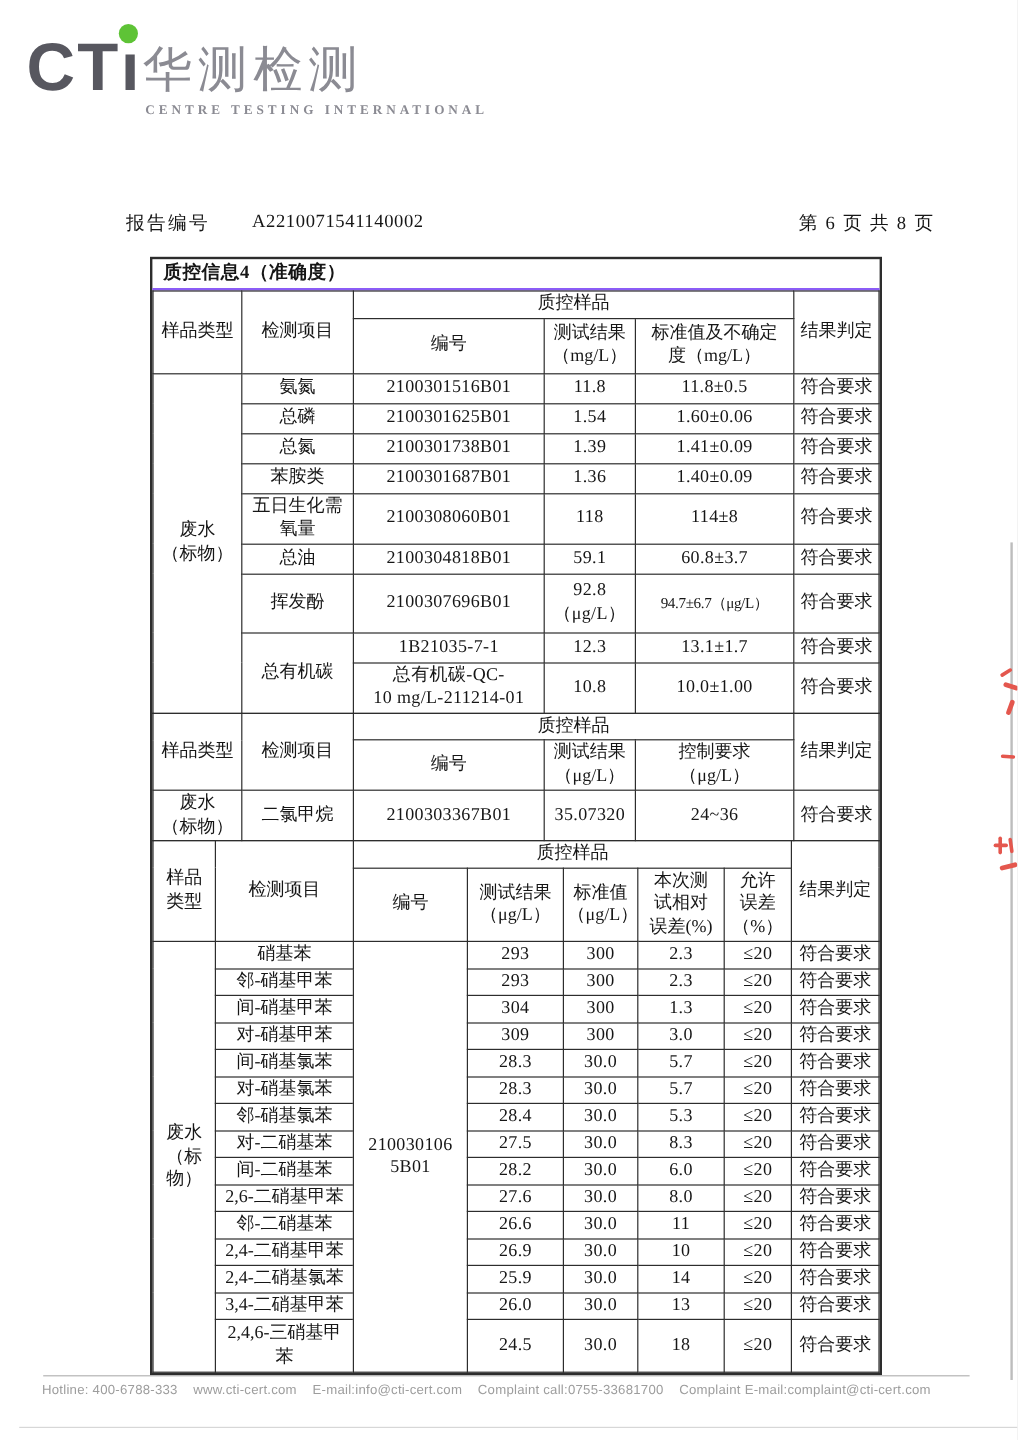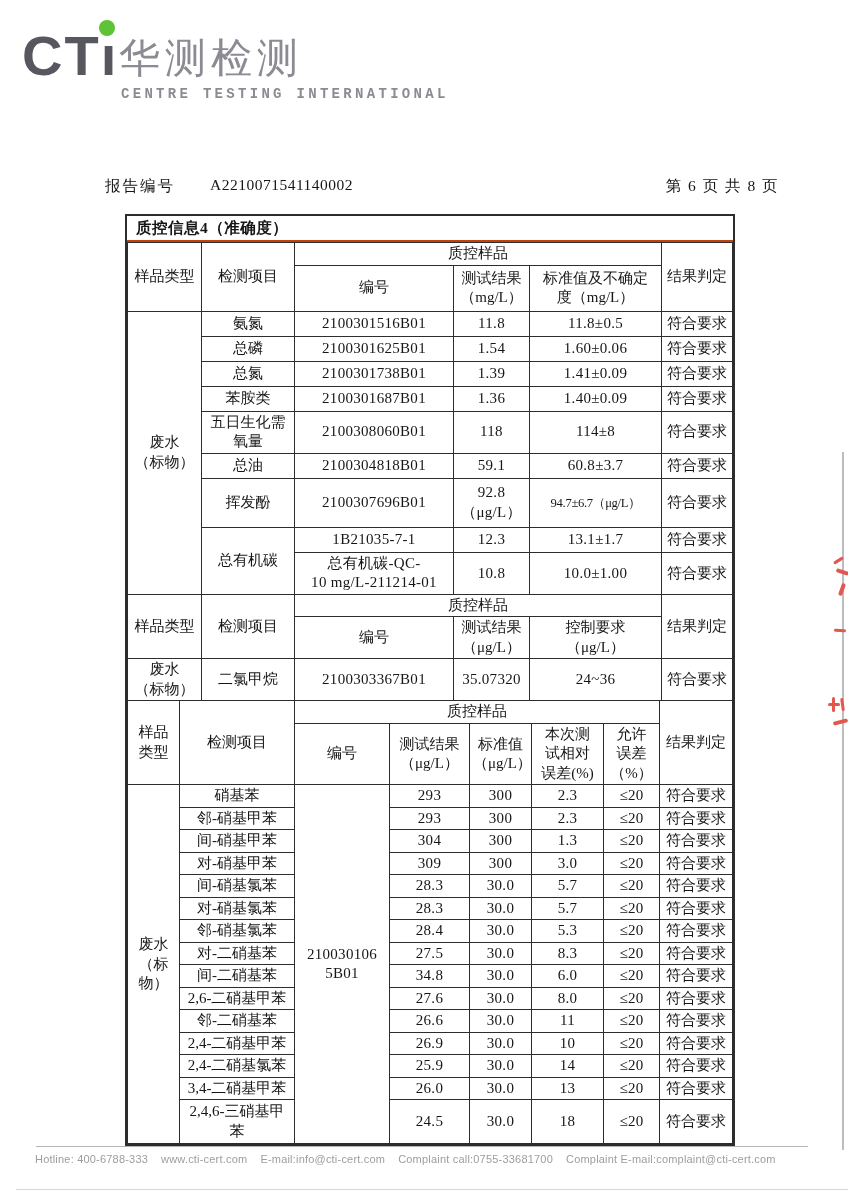--- a/index.html
+++ b/index.html
@@ -6,32 +6,32 @@
   .page{position:relative;width:848px;height:1200px;background:#ffffff;overflow:hidden;
         font-family:"Liberation Serif","DejaVu Serif",serif;color:#161616;margin:0 auto;}
 
   
   .logo{position:absolute;left:22px;top:12px;width:300px;height:92px;}
   .logo-letters{position:absolute;left:0;top:16px;font-family:"Liberation Sans","DejaVu Sans",sans-serif;
         font-weight:700;font-size:56px;line-height:1;color:#57575f;letter-spacing:2px;}
   .logo-dot{position:absolute;left:77px;top:8px;width:16px;height:16px;border-radius:50%;background:#5ec336;}
   .logo-cn{position:absolute;left:97px;top:26px;font-family:"Liberation Sans","DejaVu Sans",sans-serif;
         font-size:41px;line-height:1;color:#8b8b93;letter-spacing:5px;font-weight:500;white-space:nowrap;}
-  .logo-sub{position:absolute;left:99px;top:74px;font-family:Liberation Mono, monospace;
-        font-size:14px;color:#8b8b93;letter-spacing:3.3px;font-weight:600;white-space:nowrap;text-align:right;}
+  .logo-sub{position:absolute;left:99px;top:74px;font-family:Liberation Serif, serif;
+        font-size:11px;color:#8b8b93;letter-spacing:3.3px;font-weight:600;white-space:nowrap;text-align:right;}
 
   
   .report-line{position:absolute;left:0;top:176px;width:848px;height:22px;font-size:15.5px;padding-left:32px;}
   .report-label{position:absolute;left:105px;letter-spacing:2px;}
   .report-no{position:absolute;left:210px;letter-spacing:.5px;}
   .page-info{position:absolute;right:101px;letter-spacing:1.5px;}
 
   
   .tablewrap{position:absolute;left:125px;top:214px;width:606px;border:2px solid #2d2d2d;background:#fff;}
-  .tbl-title{height:24px;line-height:24px;border-bottom:2px solid #c2410c;font-weight:700;
+  .tbl-title{height:24px;line-height:24px;border-bottom:2px solid #8b5cf6;font-weight:700;
         font-size:15.5px;padding-left:9px;letter-spacing:.5px;}
   table.t{border-collapse:collapse;table-layout:fixed;width:100%;}
   table.t2,table.t3{margin-top:-1px;}
   .t td{border:1px solid #2d2d2d;text-align:center;vertical-align:middle;font-size:15px;
         white-space:pre-line;padding:1px 3px;line-height:1.3;overflow:hidden;}
   .t td.hd{font-size:15px;}
   .t td.sm{font-size:12.6px;white-space:nowrap;letter-spacing:-.3px;padding:16px 1px;}
   .t td.num{letter-spacing:.3px;}
   .t td.brk{word-break:break-all;padding:1px 9px;}
 
@@ -290,21 +290,21 @@
       <tr style="height:20px">
         <td>对-二硝基苯</td>
         <td class="num">27.5</td>
         <td class="num">30.0</td>
         <td class="num">8.3</td>
         <td class="num">≤20</td>
         <td>符合要求</td>
       </tr>
       <tr style="height:20px">
         <td>间-二硝基苯</td>
-        <td class="num">34.8</td>
+        <td class="num">28.2</td>
         <td class="num">30.0</td>
         <td class="num">6.0</td>
         <td class="num">≤20</td>
         <td>符合要求</td>
       </tr>
       <tr style="height:20px">
         <td>2,6-二硝基甲苯</td>
         <td class="num">27.6</td>
         <td class="num">30.0</td>
         <td class="num">8.0</td>

